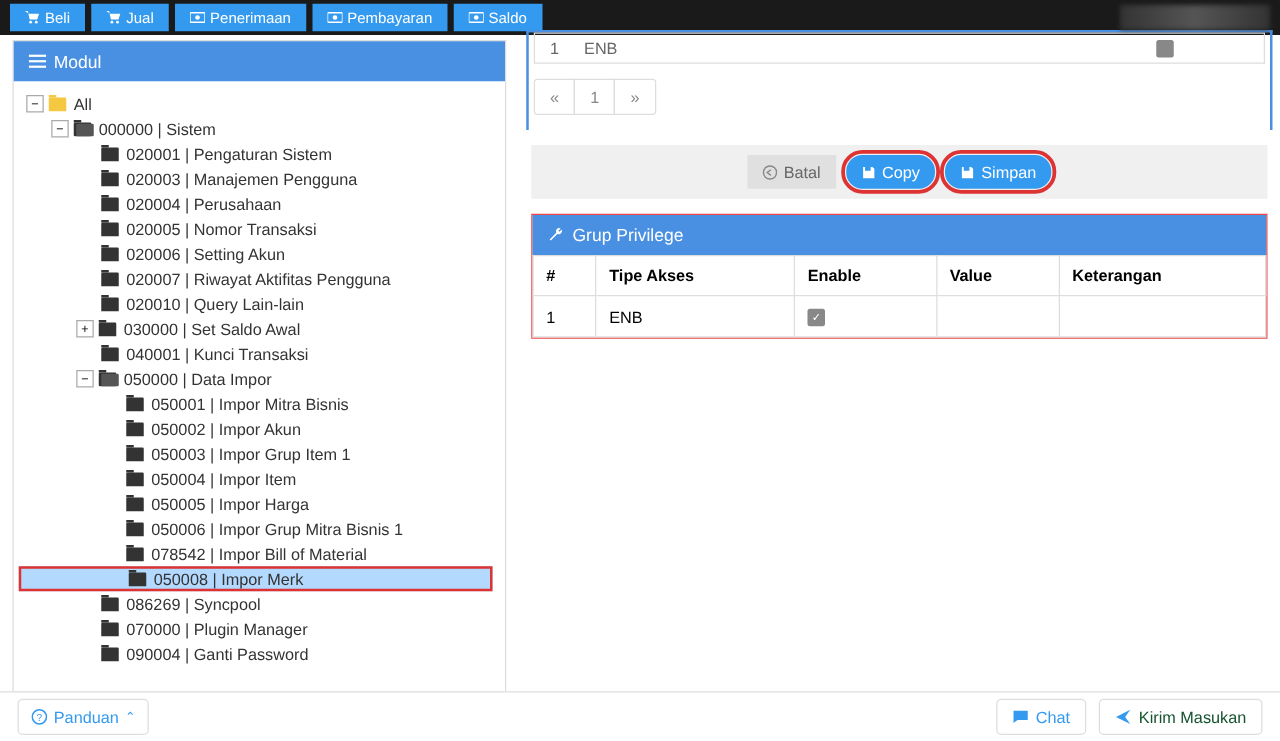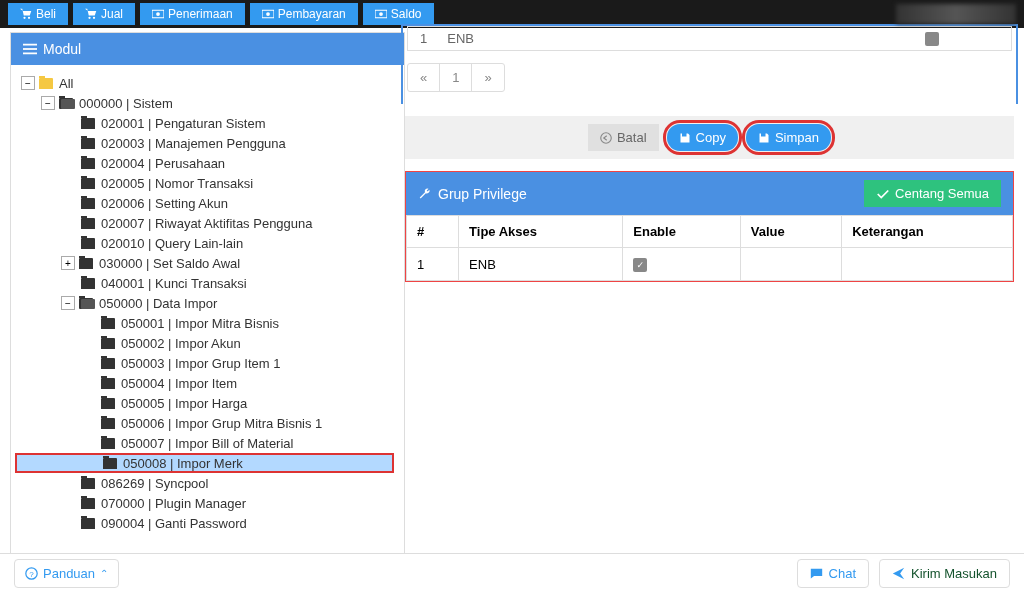--- a/index.html
+++ b/index.html
@@ -3,21 +3,21 @@
   <meta charset="utf-8">
   <style>
     * { box-sizing: border-box; margin: 0; padding: 0; }
     body { font-family: Arial, sans-serif; font-size: 13px; background: #fff; width: 1024px; height: 593px; overflow: hidden; position: relative; }
     
     .topbar { background: #1a1a1a; height: 28px; display: flex; align-items: center; padding: 0 8px; gap: 5px; }
     .topbar-btn { background: #339af0; color: #fff; border: none; padding: 4px 12px; font-size: 12px; cursor: pointer; display: flex; align-items: center; gap: 4px; }
     .topbar-btn svg { width: 12px; height: 12px; fill: #fff; }
     .topbar-right { margin-left: auto; width: 120px; height: 20px; background: linear-gradient(90deg, #333, #555, #333); filter: blur(2px); }
     
-    .main { display: flex; height: 530px; padding: 4px 10px; }
+    .main { display: flex; height: 530px; padding: 4px 10px; gap: 20px; }
     
     .left-panel { width: 395px; border: 1px solid #ddd; }
     .panel-hdr { background: #4a90e2; color: #fff; padding: 8px 12px; font-size: 14px; display: flex; align-items: center; gap: 6px; }
     .panel-hdr svg { width: 14px; height: 14px; fill: #fff; }
     .tree { padding: 8px 4px; overflow-y: auto; height: 490px; }
     .tree-row { display: flex; align-items: center; padding: 2px 0; cursor: pointer; height: 20px; }
     .tree-row.selected { background: #b3d9ff; border: 2px solid #d33; margin: 0 6px 0 0; padding-left: 0; }
     .tree-toggle { width: 14px; height: 14px; border: 1px solid #aaa; display: flex; align-items: center; justify-content: center; font-size: 10px; margin-right: 4px; cursor: pointer; flex-shrink: 0; }
     .folder-ico { width: 14px; height: 11px; margin-right: 6px; flex-shrink: 0; }
     .folder-ico.yellow { background: #f5c842; border-radius: 1px 1px 0 0; position: relative; }
@@ -189,21 +189,21 @@
       <div class="tree-row" style="padding-left:86px">
           <span class="folder-ico black"></span>
           <span class="tree-label">050005 | Impor Harga</span>
         </div>
       <div class="tree-row" style="padding-left:86px">
           <span class="folder-ico black"></span>
           <span class="tree-label">050006 | Impor Grup Mitra Bisnis 1</span>
         </div>
       <div class="tree-row" style="padding-left:86px">
           <span class="folder-ico black"></span>
-          <span class="tree-label">050007 | Impor Bill of Material</span>
+          <span class="tree-label">078542 | Impor Bill of Material</span>
         </div>
       <div class="tree-row selected" style="padding-left:86px">
           <span class="folder-ico black"></span>
           <span class="tree-label">050008 | Impor Merk</span>
         </div>
       <div class="tree-row" style="padding-left:66px">
           <span class="folder-ico black"></span>
           <span class="tree-label">086269 | Syncpool</span>
         </div>
       <div class="tree-row" style="padding-left:66px">
@@ -253,26 +253,20 @@
         <span>Simpan</span>
       </button>
     </div>
 
     <div class="priv-panel">
       <div class="priv-hdr">
         <svg viewBox="0 0 16 16">
             <path d="M13 3a3 3 0 0 1-4 4L3 13l-1-1 6-6a3 3 0 0 1 4-4l-2 2 1 1z"></path>
           </svg>
         <span>Grup Privilege</span>
-        <button class="btn btn-green centang">
-          <svg viewBox="0 0 16 16">
-              <path d="M2 8 l4 4 l8-8" fill="none" stroke="#fff" stroke-width="2"></path>
-            </svg>
-          <span>Centang Semua</span>
-        </button>
       </div>
       <table class="priv-table">
         <thead>
           <tr>
             <th>#</th>
             <th>Tipe Akses</th>
             <th>Enable</th>
             <th>Value</th>
             <th>Keterangan</th>
           </tr>

